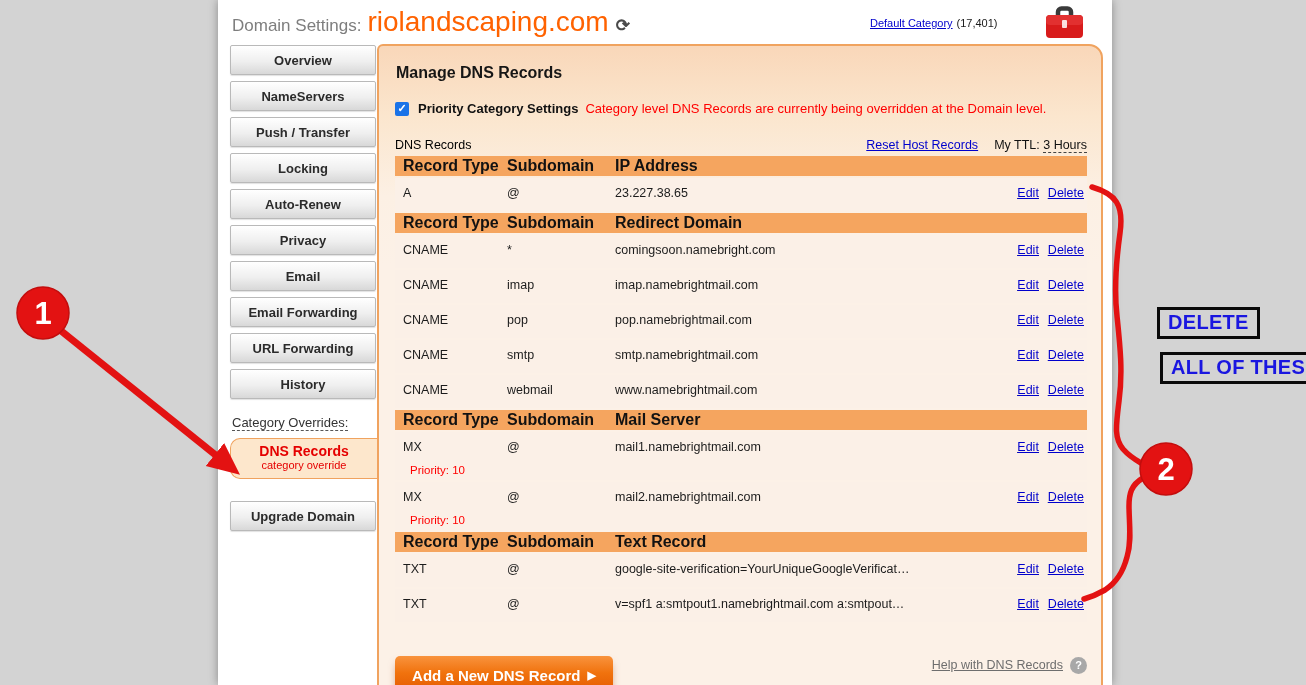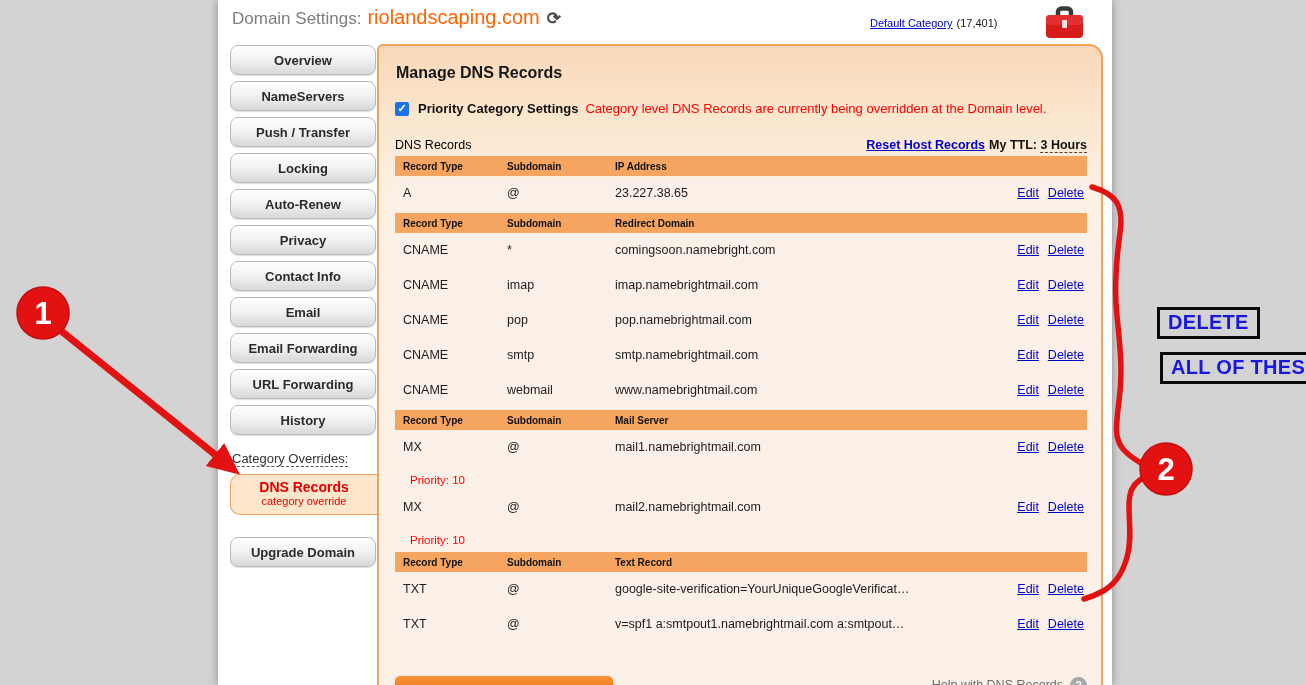--- a/index.html
+++ b/index.html
@@ -11,30 +11,30 @@
     overflow:hidden;
   }
   .container {
     position:absolute; left:218px; top:0; width:894px; height:685px;
     background:#FFFFFF;
     box-shadow:0 0 9px rgba(0,0,0,.35);
   }
   
   .hdr-left { position:absolute; left:14px; top:6px; white-space:nowrap; }
   .hdr-label { font-size:17px; color:#7E7E7E; vertical-align:baseline; }
-  .hdr-domain { font-size:20px; color:#FF6200; margin-left:6px; }
+  .hdr-domain { font-size:28px; color:#FF6200; margin-left:6px; }
   .hdr-refresh { font-size:17px; color:#4A4A4A; margin-left:7px; font-weight:bold; cursor:pointer; }
   .hdr-right { position:absolute; left:652px; top:17px; font-size:11px; white-space:nowrap; }
   .hdr-right a { color:#0000CC; text-decoration:underline; cursor:pointer; }
   .hdr-count { color:#1A1A1A; margin-left:4px; }
   .toolbox { position:absolute; left:826px; top:6px; cursor:pointer; }
   
   .sidebar { position:absolute; left:12px; top:45px; width:146px; }
   .side-btn {
-    height:30px; margin-bottom:6px; border:1px solid #B9B9B9; border-radius:8px;
+    height:30px; margin-bottom:6px; border:1px solid #B9B9B9; border-radius:2px;
     background:linear-gradient(#FFFFFF, #EFEFEF 55%, #D8D8D8);
     font-size:13px; font-weight:bold; color:#2B2B2B;
     display:flex; align-items:center; justify-content:center;
     cursor:pointer; box-shadow:0 1px 1px rgba(0,0,0,.12);
   }
   .cat-overrides {
     margin:10px 0 7px 2px; font-size:13px; color:#333;
     border-bottom:1px dashed #555; display:inline-block; cursor:pointer;
   }
   .dns-override-btn {
@@ -56,41 +56,41 @@
   .override-row { margin-top:19px; display:flex; align-items:center; font-size:13px; }
   .checkbox {
     width:14px; height:14px; background:#1A73E8; border-radius:2px;
     display:inline-flex; align-items:center; justify-content:center;
     color:#fff; font-size:11px; font-weight:bold; cursor:pointer; flex:0 0 auto;
   }
   .checkbox::after { content:"✓"; line-height:1; }
   .override-label { font-weight:bold; color:#111; margin-left:9px; }
   .override-notice { color:#FF0000; margin-left:7px; }
   .meta-row { margin-top:22px; display:flex; justify-content:space-between; align-items:flex-end; font-size:12.5px; padding-bottom:4px; }
-  .meta-right { display:flex; gap:4px; align-items:center; white-space:nowrap;font-weight:bold; }
+  .meta-right { display:flex; gap:16px; align-items:center; white-space:nowrap; }
   .reset-link { color:#0000CC; text-decoration:underline; cursor:pointer; }
   .ttl-label { color:#111; }
   .ttl-value { border-bottom:1px dashed #444; cursor:pointer; color:#111; }
   
   .thead {
     display:flex; height:20px; align-items:center; background:#F5A55F;
-    font-size:10px; font-weight:bold; color:#121212; margin-bottom:2px;
+    font-size:16px; font-weight:bold; color:#121212; margin-bottom:2px;
   }
   .trow {
     display:flex; align-items:flex-start; background:#FBF0E7;
     font-size:12.5px; color:#1C1C1C; margin-bottom:2px; min-height:33px;
     padding-top:8px; padding-bottom:4px;
   }
   .trow.tall { min-height:38px; }
   .col-type { width:112px; padding-left:8px; }
   .col-sub  { width:108px; }
   .col-val  { flex:1; padding-right:8px; overflow:hidden; white-space:nowrap; }
   .col-act  { width:118px; display:flex; justify-content:flex-end; gap:9px; padding-right:3px;text-decoration:underline; }
   .thead .col-type { padding-left:8px; }
-  .priority { color:#FF0000; font-size:11.5px; padding-left:7px; margin-top:20px; }
+  .priority { color:#FF0000; font-size:11.5px; padding-left:7px; margin-top:10px; }
   .act-link { color:#0000CC; text-decoration:underline; cursor:pointer; }
   
   .panel-footer { display:flex; justify-content:space-between; align-items:center; margin-top:14px; }
   .add-btn {
     width:218px; height:38px; border:none; border-radius:5px; cursor:pointer;
     background:linear-gradient(#F9933D, #F0720D 45%, #E45800);
     color:#FFFFFF; font-size:15px; font-weight:bold; font-family:inherit;
     display:flex; align-items:center; justify-content:center; gap:7px;
     box-shadow:0 6px 9px -2px rgba(160,60,0,.55);
     margin-top:20px;
@@ -134,21 +134,20 @@
   </div>
 
   <div class="sidebar">
     <div>
         <div class="side-btn">Overview</div>
         <div class="side-btn">NameServers</div>
         <div class="side-btn">Push / Transfer</div>
         <div class="side-btn">Locking</div>
         <div class="side-btn">Auto-Renew</div>
         <div class="side-btn">Privacy</div>
-        <div class="side-btn">Contact Info</div>
         <div class="side-btn">Email</div>
         <div class="side-btn">Email Forwarding</div>
         <div class="side-btn">URL Forwarding</div>
         <div class="side-btn">History</div>
       </div>
     <span class="cat-overrides">Category Overrides:</span>
     <div class="dns-override-btn">
       <div class="dns-override-title">DNS Records</div>
       <div class="dns-override-sub">category override</div>
     </div>

